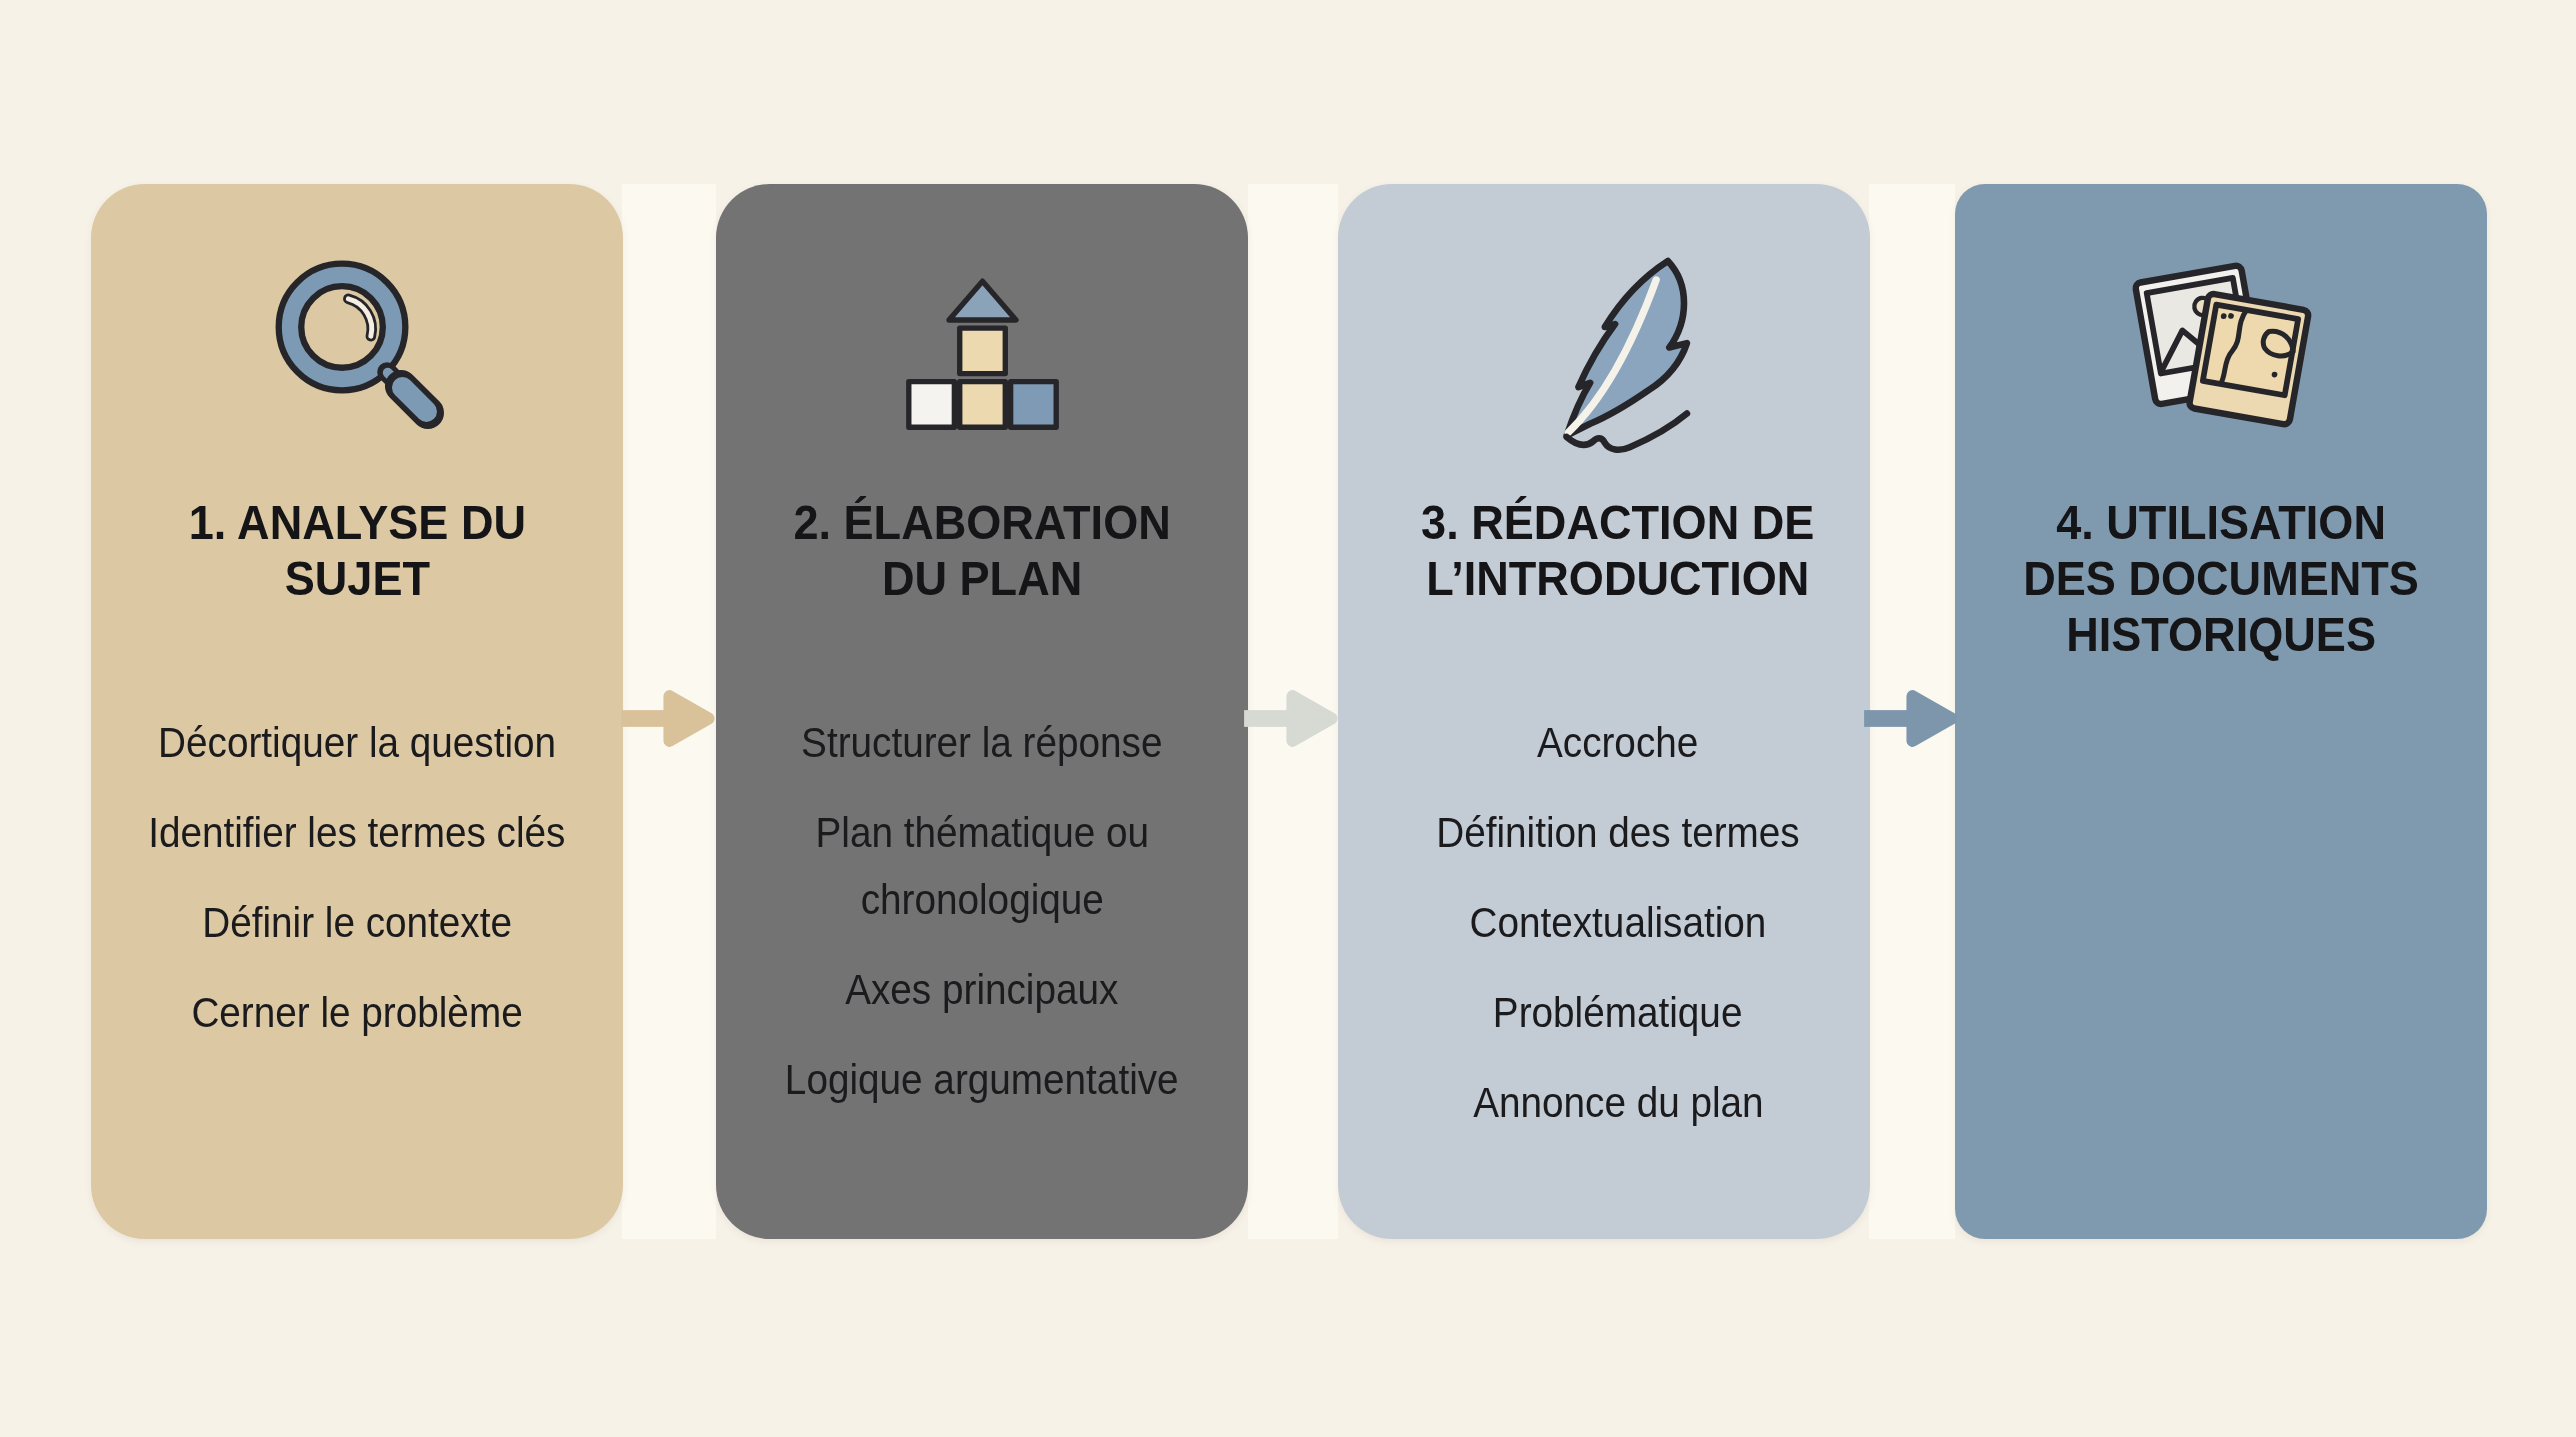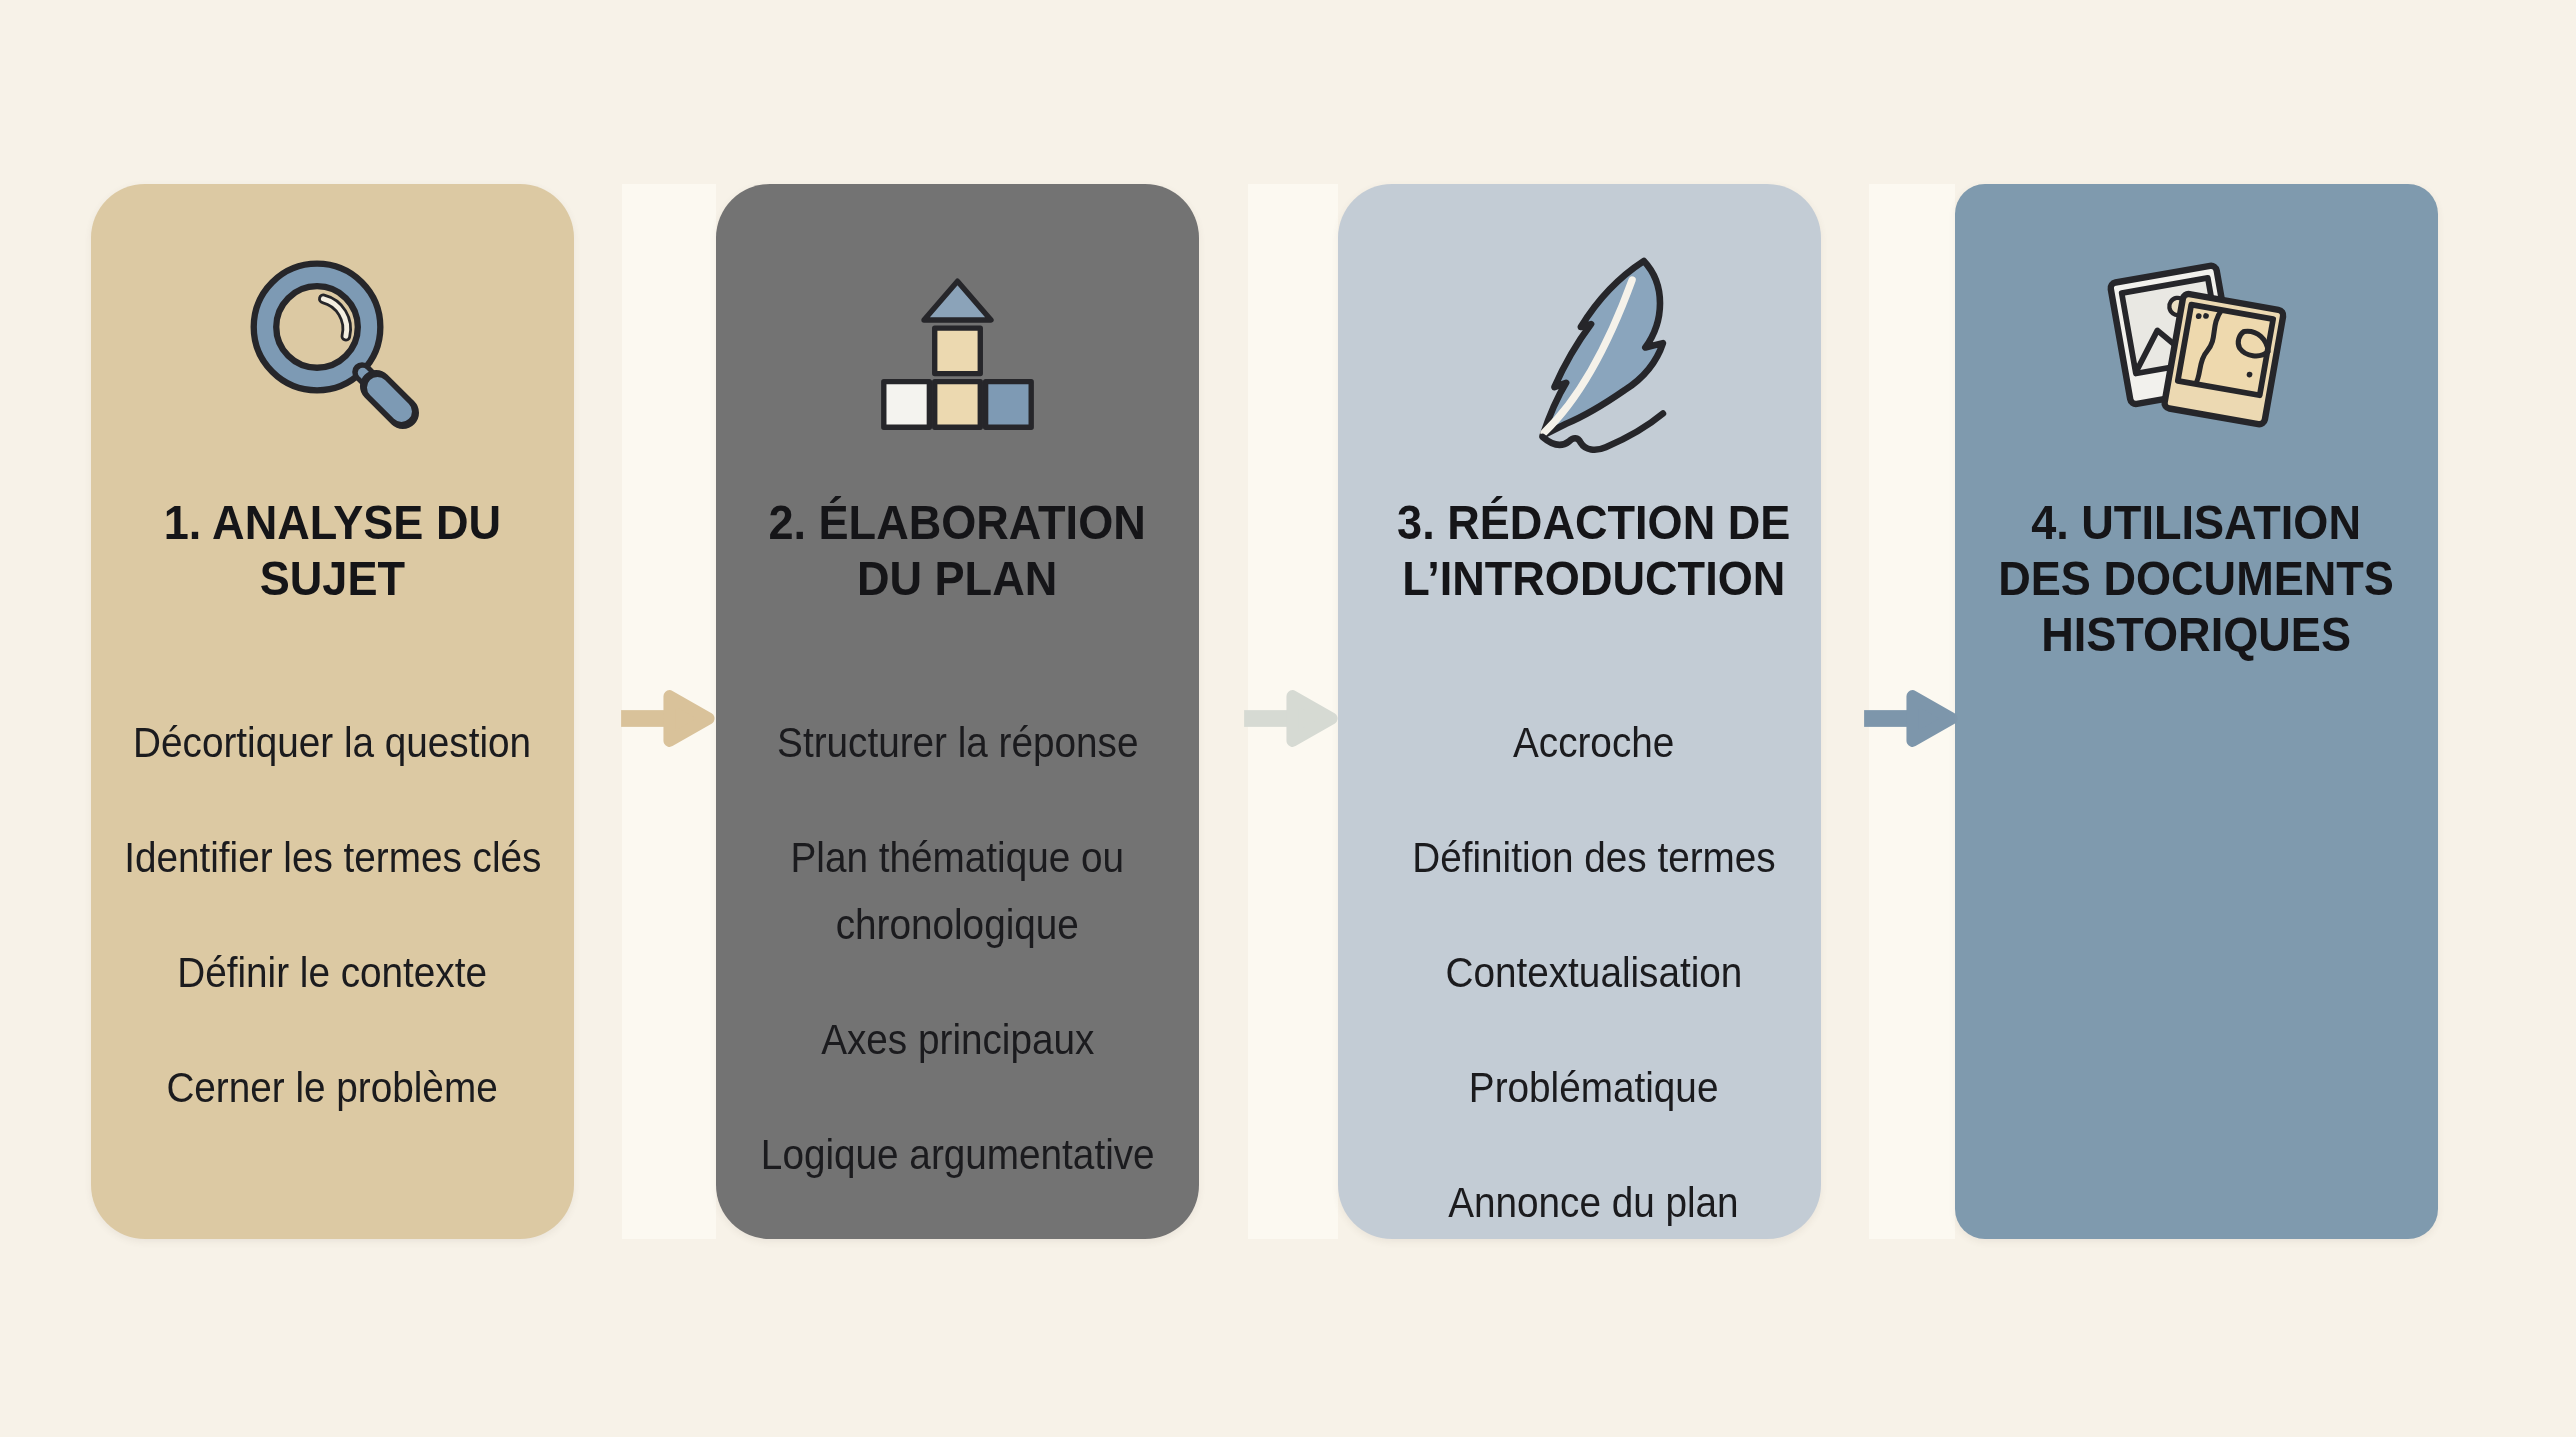--- a/index.html
+++ b/index.html
@@ -17,21 +17,21 @@
     top: 184px; height: 1055px;
     background: rgba(255, 253, 247, 0.62);
   }
   .strip-1 { left: 622px;  width: 94px; }
   .strip-2 { left: 1248px; width: 90px;  }
   .strip-3 { left: 1869px; width: 86px;  }
 
   .card {
     position: absolute;
     top: 184px;
-    width: 483px; height: 1055px;
+    width: 532px; height: 1055px;
     border-radius: 54px;
     box-sizing: border-box;
     display: flex; flex-direction: column; align-items: center;
     box-shadow: 0 2.8px 7.5px rgba(90,80,60,0.08);
     color: #1b1b1e;
   }
   .card-1 { left: 91px; }
   .card-2 { left: 716px; }
   .card-3 { left: 1338px; }
   .card-4 { left: 1955px; border-radius: 30px; }
@@ -50,21 +50,21 @@
     line-height: 56px;
     letter-spacing: 0px;
     text-align: center;
     white-space: pre-line;
     transform: scaleX(0.92);
     color: #151518;
   }
 
   .list {
     display: flex; flex-direction: column;
-    gap: 48px;
+    gap: 23px;
     align-items: center;
     width: 100%;
   }
   .item {
     font-size: 43px;
     line-height: 67px;
     text-align: center;
     white-space: pre-line;
     transform: scaleX(0.9);
     color: #1b1b1e;

